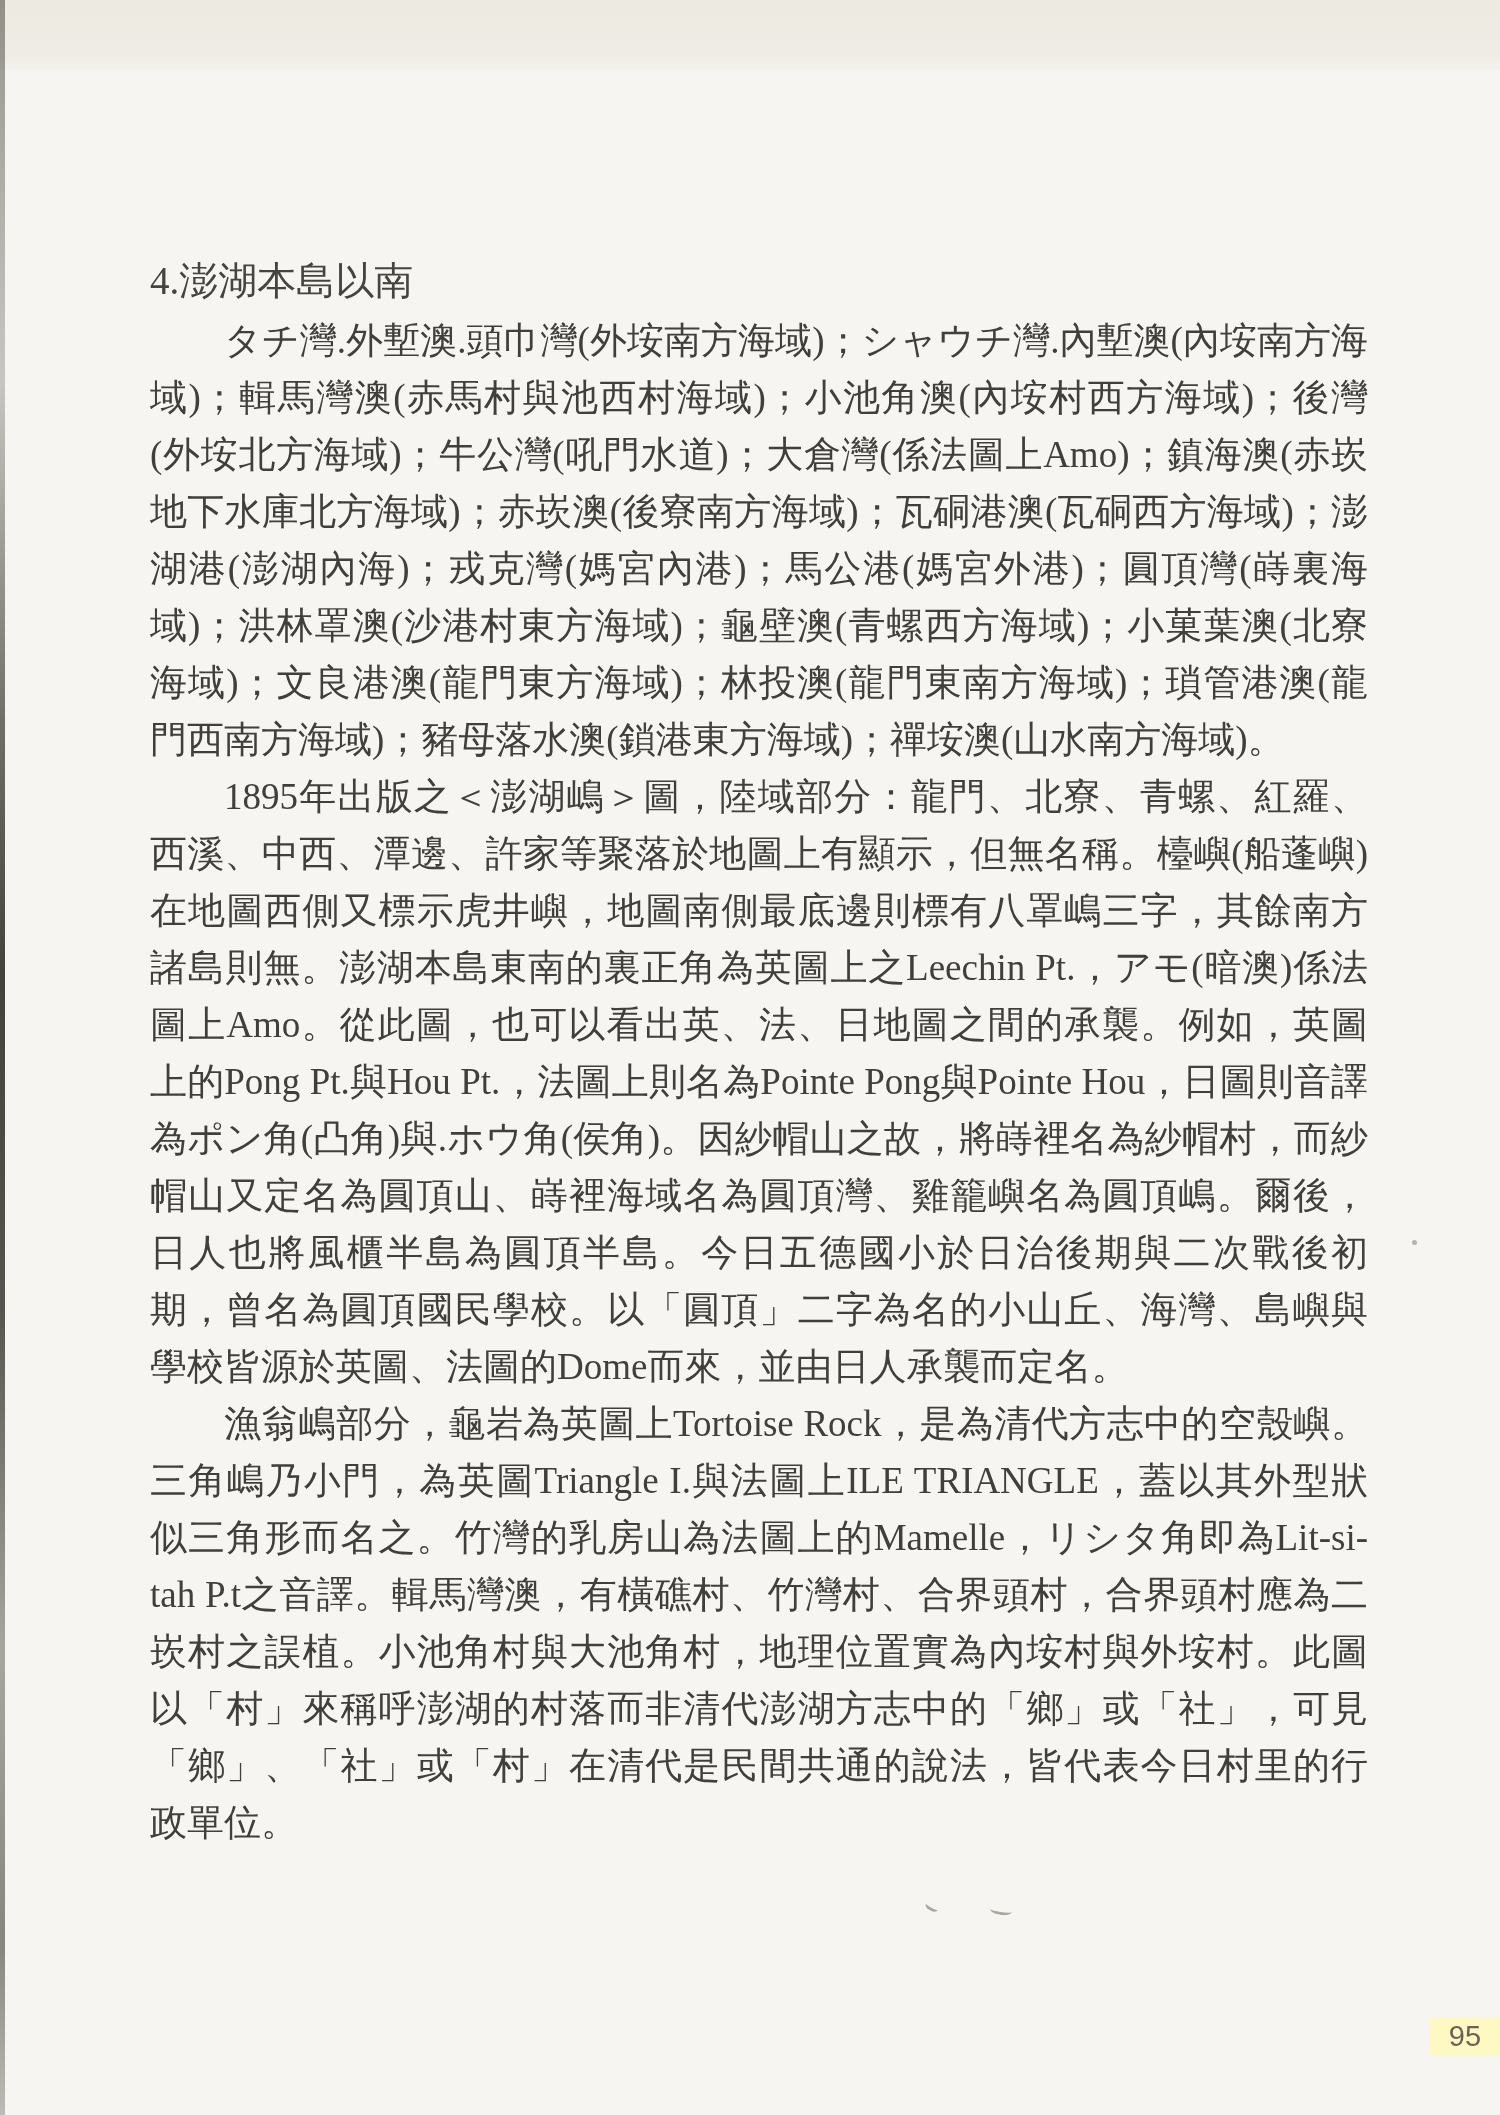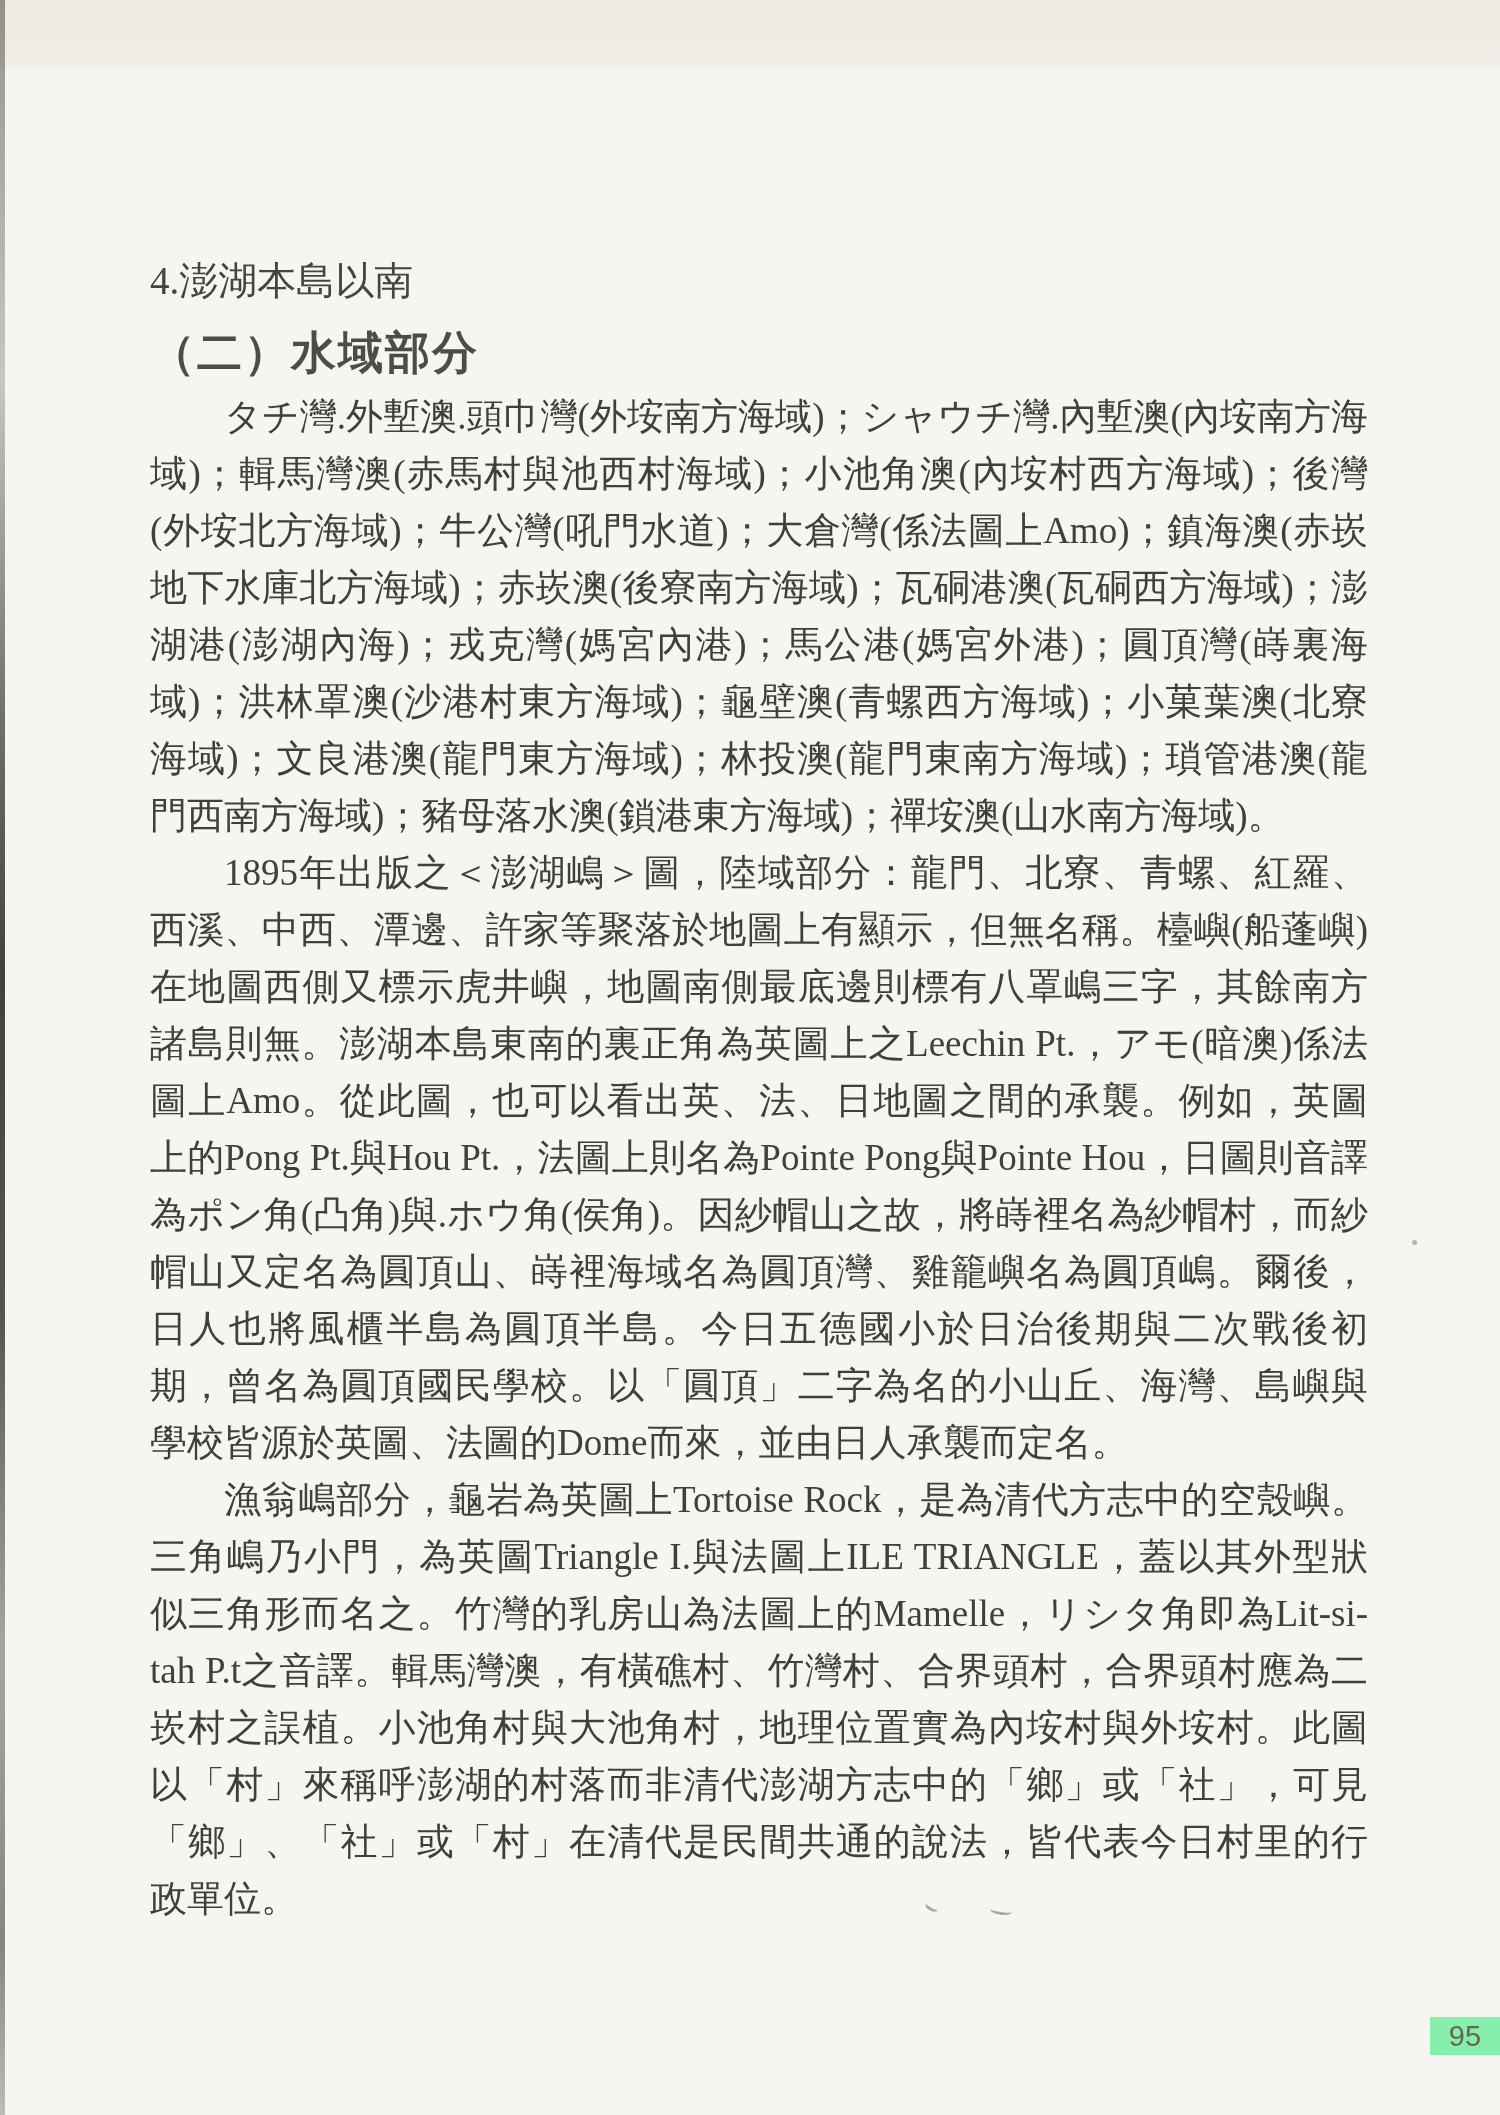--- a/index.html
+++ b/index.html
@@ -74,21 +74,21 @@
     text-justify: inter-ideograph;
     text-indent: 2em;
     color: #403f3b;
   }
   .page-badge {
     position: absolute;
     right: 0;
     top: 2017px;
     width: 70px;
     height: 38px;
-    background: #86efac;
+    background: #fef9c3;
     display: flex;
     align-items: center;
     justify-content: center;
     font-family: "Liberation Sans", "DejaVu Sans", sans-serif;
     font-size: 29px;
     color: #6a6354;
   }
   .speck {
     position: absolute;
     border-bottom: 3px solid #8d887d;
@@ -106,21 +106,20 @@
   }
 </style>
 </head>
 <body>
 
 <div class="top-band"></div>
 <div class="scan-edge"></div>
 
 <div class="content">
   <div class="list-heading">4.澎湖本島以南</div>
-  <div class="section-heading">（二）水域部分</div>
   <div class="paragraphs">
     <div class="para">タチ灣.外塹澳.頭巾灣(外垵南方海域)；シャウチ灣.內塹澳(內垵南方海域)；輯馬灣澳(赤馬村與池西村海域)；小池角澳(內垵村西方海域)；後灣(外垵北方海域)；牛公灣(吼門水道)；大倉灣(係法圖上Amo)；鎮海澳(赤崁地下水庫北方海域)；赤崁澳(後寮南方海域)；瓦硐港澳(瓦硐西方海域)；澎湖港(澎湖內海)；戎克灣(媽宮內港)；馬公港(媽宮外港)；圓頂灣(嵵裏海域)；洪林罩澳(沙港村東方海域)；龜壁澳(青螺西方海域)；小菓葉澳(北寮海域)；文良港澳(龍門東方海域)；林投澳(龍門東南方海域)；瑣管港澳(龍門西南方海域)；豬母落水澳(鎖港東方海域)；禪垵澳(山水南方海域)。</div>
     <div class="para">1895年出版之＜澎湖嶋＞圖，陸域部分：龍門、北寮、青螺、紅羅、西溪、中西、潭邊、許家等聚落於地圖上有顯示，但無名稱。檯嶼(船蓬嶼)在地圖西側又標示虎井嶼，地圖南側最底邊則標有八罩嶋三字，其餘南方諸島則無。澎湖本島東南的裏正角為英圖上之Leechin Pt.，アモ(暗澳)係法圖上Amo。從此圖，也可以看出英、法、日地圖之間的承襲。例如，英圖上的Pong Pt.與Hou Pt.，法圖上則名為Pointe Pong與Pointe Hou，日圖則音譯為ポン角(凸角)與.ホウ角(侯角)。因紗帽山之故，將嵵裡名為紗帽村，而紗帽山又定名為圓頂山、嵵裡海域名為圓頂灣、雞籠嶼名為圓頂嶋。爾後，日人也將風櫃半島為圓頂半島。今日五德國小於日治後期與二次戰後初期，曾名為圓頂國民學校。以「圓頂」二字為名的小山丘、海灣、島嶼與學校皆源於英圖、法圖的Dome而來，並由日人承襲而定名。</div>
     <div class="para">漁翁嶋部分，龜岩為英圖上Tortoise Rock，是為清代方志中的空殼嶼。三角嶋乃小門，為英圖Triangle I.與法圖上ILE TRIANGLE，蓋以其外型狀似三角形而名之。竹灣的乳房山為法圖上的Mamelle，リシタ角即為Lit-si-tah P.t之音譯。輯馬灣澳，有橫礁村、竹灣村、合界頭村，合界頭村應為二崁村之誤植。小池角村與大池角村，地理位置實為內垵村與外垵村。此圖以「村」來稱呼澎湖的村落而非清代澎湖方志中的「鄉」或「社」，可見「鄉」、「社」或「村」在清代是民間共通的說法，皆代表今日村里的行政單位。</div>
   </div>
 </div>
 
 <div class="page-badge">
   <span>95</span>
 </div>

